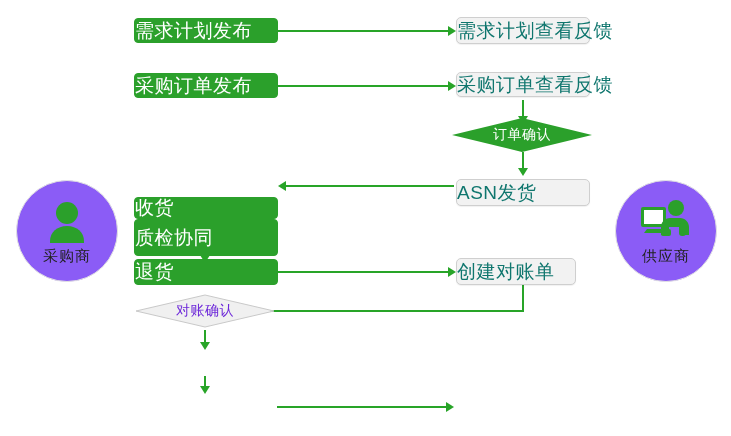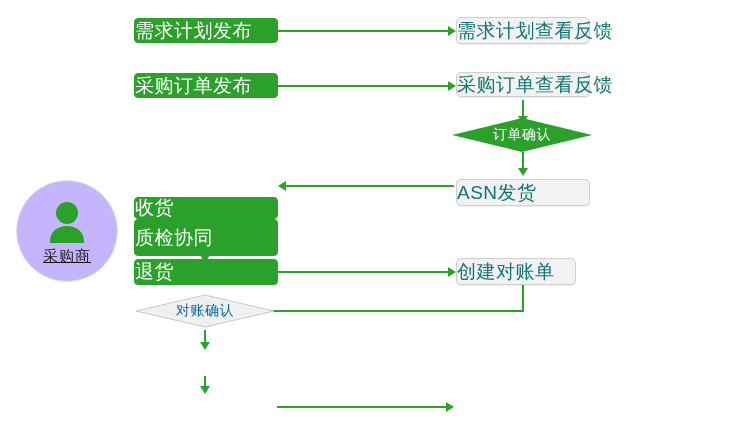--- a/index.html
+++ b/index.html
@@ -60,21 +60,21 @@
     left: 0; right: 0; top: 0; bottom: 0;
     display: flex;
     align-items: center;
     justify-content: center;
     font-size: 14px;
     letter-spacing: 0.5px;
     white-space: nowrap;
     font-family: Liberation Serif, serif;
   }
   .diamond.green .dlabel { color: #ffffff; }
-  .diamond.gray  .dlabel { color: #0369a1; }
+  .diamond.gray  .dlabel { color: #6d28d9; }
 
   
   .line-h, .line-v {
     position: absolute;
     background: #28a428;
     z-index: 1;
   }
   .line-h { height: 2px; }
   .line-v { width: 2px; }
 
@@ -98,28 +98,27 @@
     border-right: 5px solid transparent;
     border-top: 8px solid #28a428;
   }
 
   
   .actor {
     position: absolute;
     width: 100px;
     height: 100px;
     border-radius: 50%;
-    background: #c4b5fd;
+    background: #8b5cf6;
     border: 1px solid #e2e2e2;
     display: flex;
     flex-direction: column;
     align-items: center;
     justify-content: center;
     z-index: 3;
-    text-decoration: underline;
   }
   .actor .glyph {
     width: 56px;
     height: 46px;
     display: flex;
     align-items: flex-end;
     justify-content: center;
   }
   .actor .glyph svg { display: block; }
   .actor .aname {
@@ -227,14 +226,31 @@
   <div class="actor" style="left:16px; top:180px;">
     <span class="glyph">
       <svg width="44" height="42" viewBox="0 0 44 42">
         <circle cx="22" cy="12" r="11" fill="#2ba02b"></circle>
         <path d="M22 25c-10 0-17 6.5-17 15 0 1 0 1.5 0 2h34c0-0.5 0-1 0-2 0-8.5-7-15-17-15z" fill="#2ba02b"></path>
       </svg>
     </span>
     <span class="aname">采购商</span>
   </div>
 
+  <div class="actor" style="left:615px; top:180px;">
+    <span class="glyph">
+      <svg width="54" height="44" viewBox="0 0 54 44">
+
+        <rect x="2" y="8" width="25" height="20" rx="2" fill="#2ba02b"></rect>
+        <rect x="5" y="11" width="19" height="14" fill="#ffffff"></rect>
+        <path d="M8 30 h16 l3 4 H5 z" fill="#2ba02b"></path>
+
+        <circle cx="37" cy="9" r="8" fill="#2ba02b"></circle>
+
+        <path d="M31 19c-5 0-9 4-9 9v8h8v-8h12v8h8v-8c0-5-4-9-9-9z" fill="#2ba02b"></path>
+        <rect x="22" y="30" width="10" height="7" rx="2" fill="#2ba02b"></rect>
+        <rect x="40" y="24" width="7" height="13" rx="3" fill="#2ba02b"></rect>
+      </svg>
+    </span>
+    <span class="aname">供应商</span>
+  </div>
 
 </div>
 
 </body></html>

